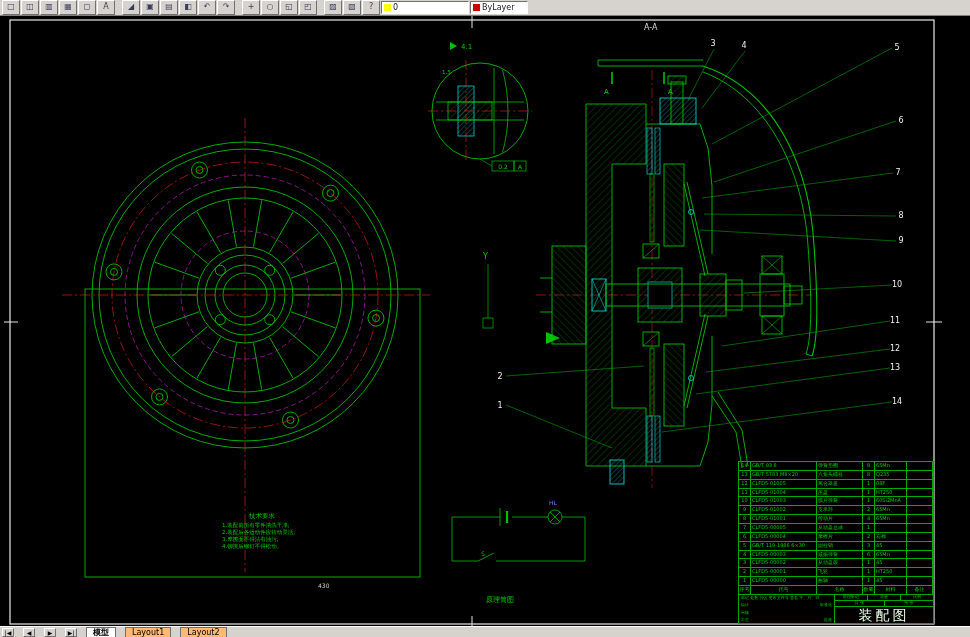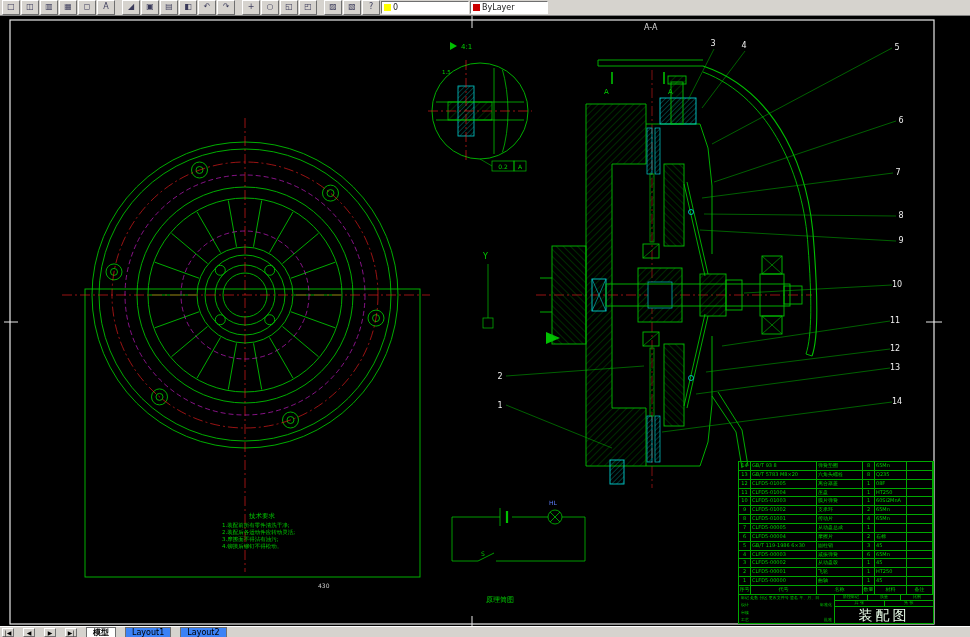--- a/index.html
+++ b/index.html
@@ -29,21 +29,21 @@
   .tb-left .rr{display:flex;justify-content:space-between;}
   .tb-right{flex:1;display:flex;flex-direction:column;}
   .tb-strip{height:8px;display:flex;border-bottom:1px solid #00a800;box-sizing:border-box;}
   .tb-strip>div{flex:1;border-right:1px solid #00a800;text-align:center;font-size:4px;overflow:hidden;box-sizing:border-box;}
   .tb-strip>div:last-child{border-right:none;}
   .tb-title{flex:1;display:flex;align-items:center;justify-content:center;font-size:14px;color:#eaffea;letter-spacing:3px;}
 
   
   .tabbar{height:11px;background:#d6d3ce;border-top:1px solid #ffffff;display:flex;align-items:flex-end;gap:9px;padding:0 2px;box-sizing:border-box;font-size:8px;color:#000;}
   .tab-nav{width:12px;height:9px;background:#d6d3ce;border:1px solid;border-color:#ffffff #6f6f6f #6f6f6f #ffffff;font-size:6px;line-height:7px;text-align:center;box-sizing:border-box;}
-  .tab{padding:0 6px;height:10px;line-height:10px;border:1px solid #6f6f6f;border-bottom:none;background:#3b82f6;box-sizing:border-box;}
+  .tab{padding:0 6px;height:10px;line-height:10px;border:1px solid #6f6f6f;border-bottom:none;background:#fdba74;box-sizing:border-box;}
   .tab.active{background:#ffffff;font-weight:bold;}
 </style>
 </head>
 <body>
 
 <div class="app">
 
   <div class="toolbar" id="toolbar">
       <span class="tb-icon">□</span>
       <span class="tb-icon">◫</span>
@@ -61,21 +61,21 @@
       <span class="tb-sep"></span>
       <span class="tb-icon">+</span>
       <span class="tb-icon">○</span>
       <span class="tb-icon">◱</span>
       <span class="tb-icon">◰</span>
       <span class="tb-sep"></span>
       <span class="tb-icon">▨</span>
       <span class="tb-icon">▧</span>
       <span class="tb-icon">?</span>
       <span class="tb-combo" style="width: 88px;"><span class="swatch" style="background: rgb(255, 255, 0);"></span>0</span>
-      <span class="tb-combo" style="width: 78px;"><span class="swatch"></span>ByLayer</span>
+      <span class="tb-combo" style="width: 58px;"><span class="swatch"></span>ByLayer</span>
     </div>
 
   <div class="canvas">
     <svg width="970" height="610" viewBox="0 0 970 610">
       <defs>
         <pattern id="hg" patternUnits="userSpaceOnUse" width="5" height="5" patternTransform="rotate(45)">
           <line x1="0" y1="0" x2="0" y2="5" stroke="#008f00" stroke-width="0.6"></line>
         </pattern>
         <pattern id="hg2" patternUnits="userSpaceOnUse" width="5" height="5" patternTransform="rotate(-45)">
           <line x1="0" y1="0" x2="0" y2="5" stroke="#008f00" stroke-width="0.6"></line>

